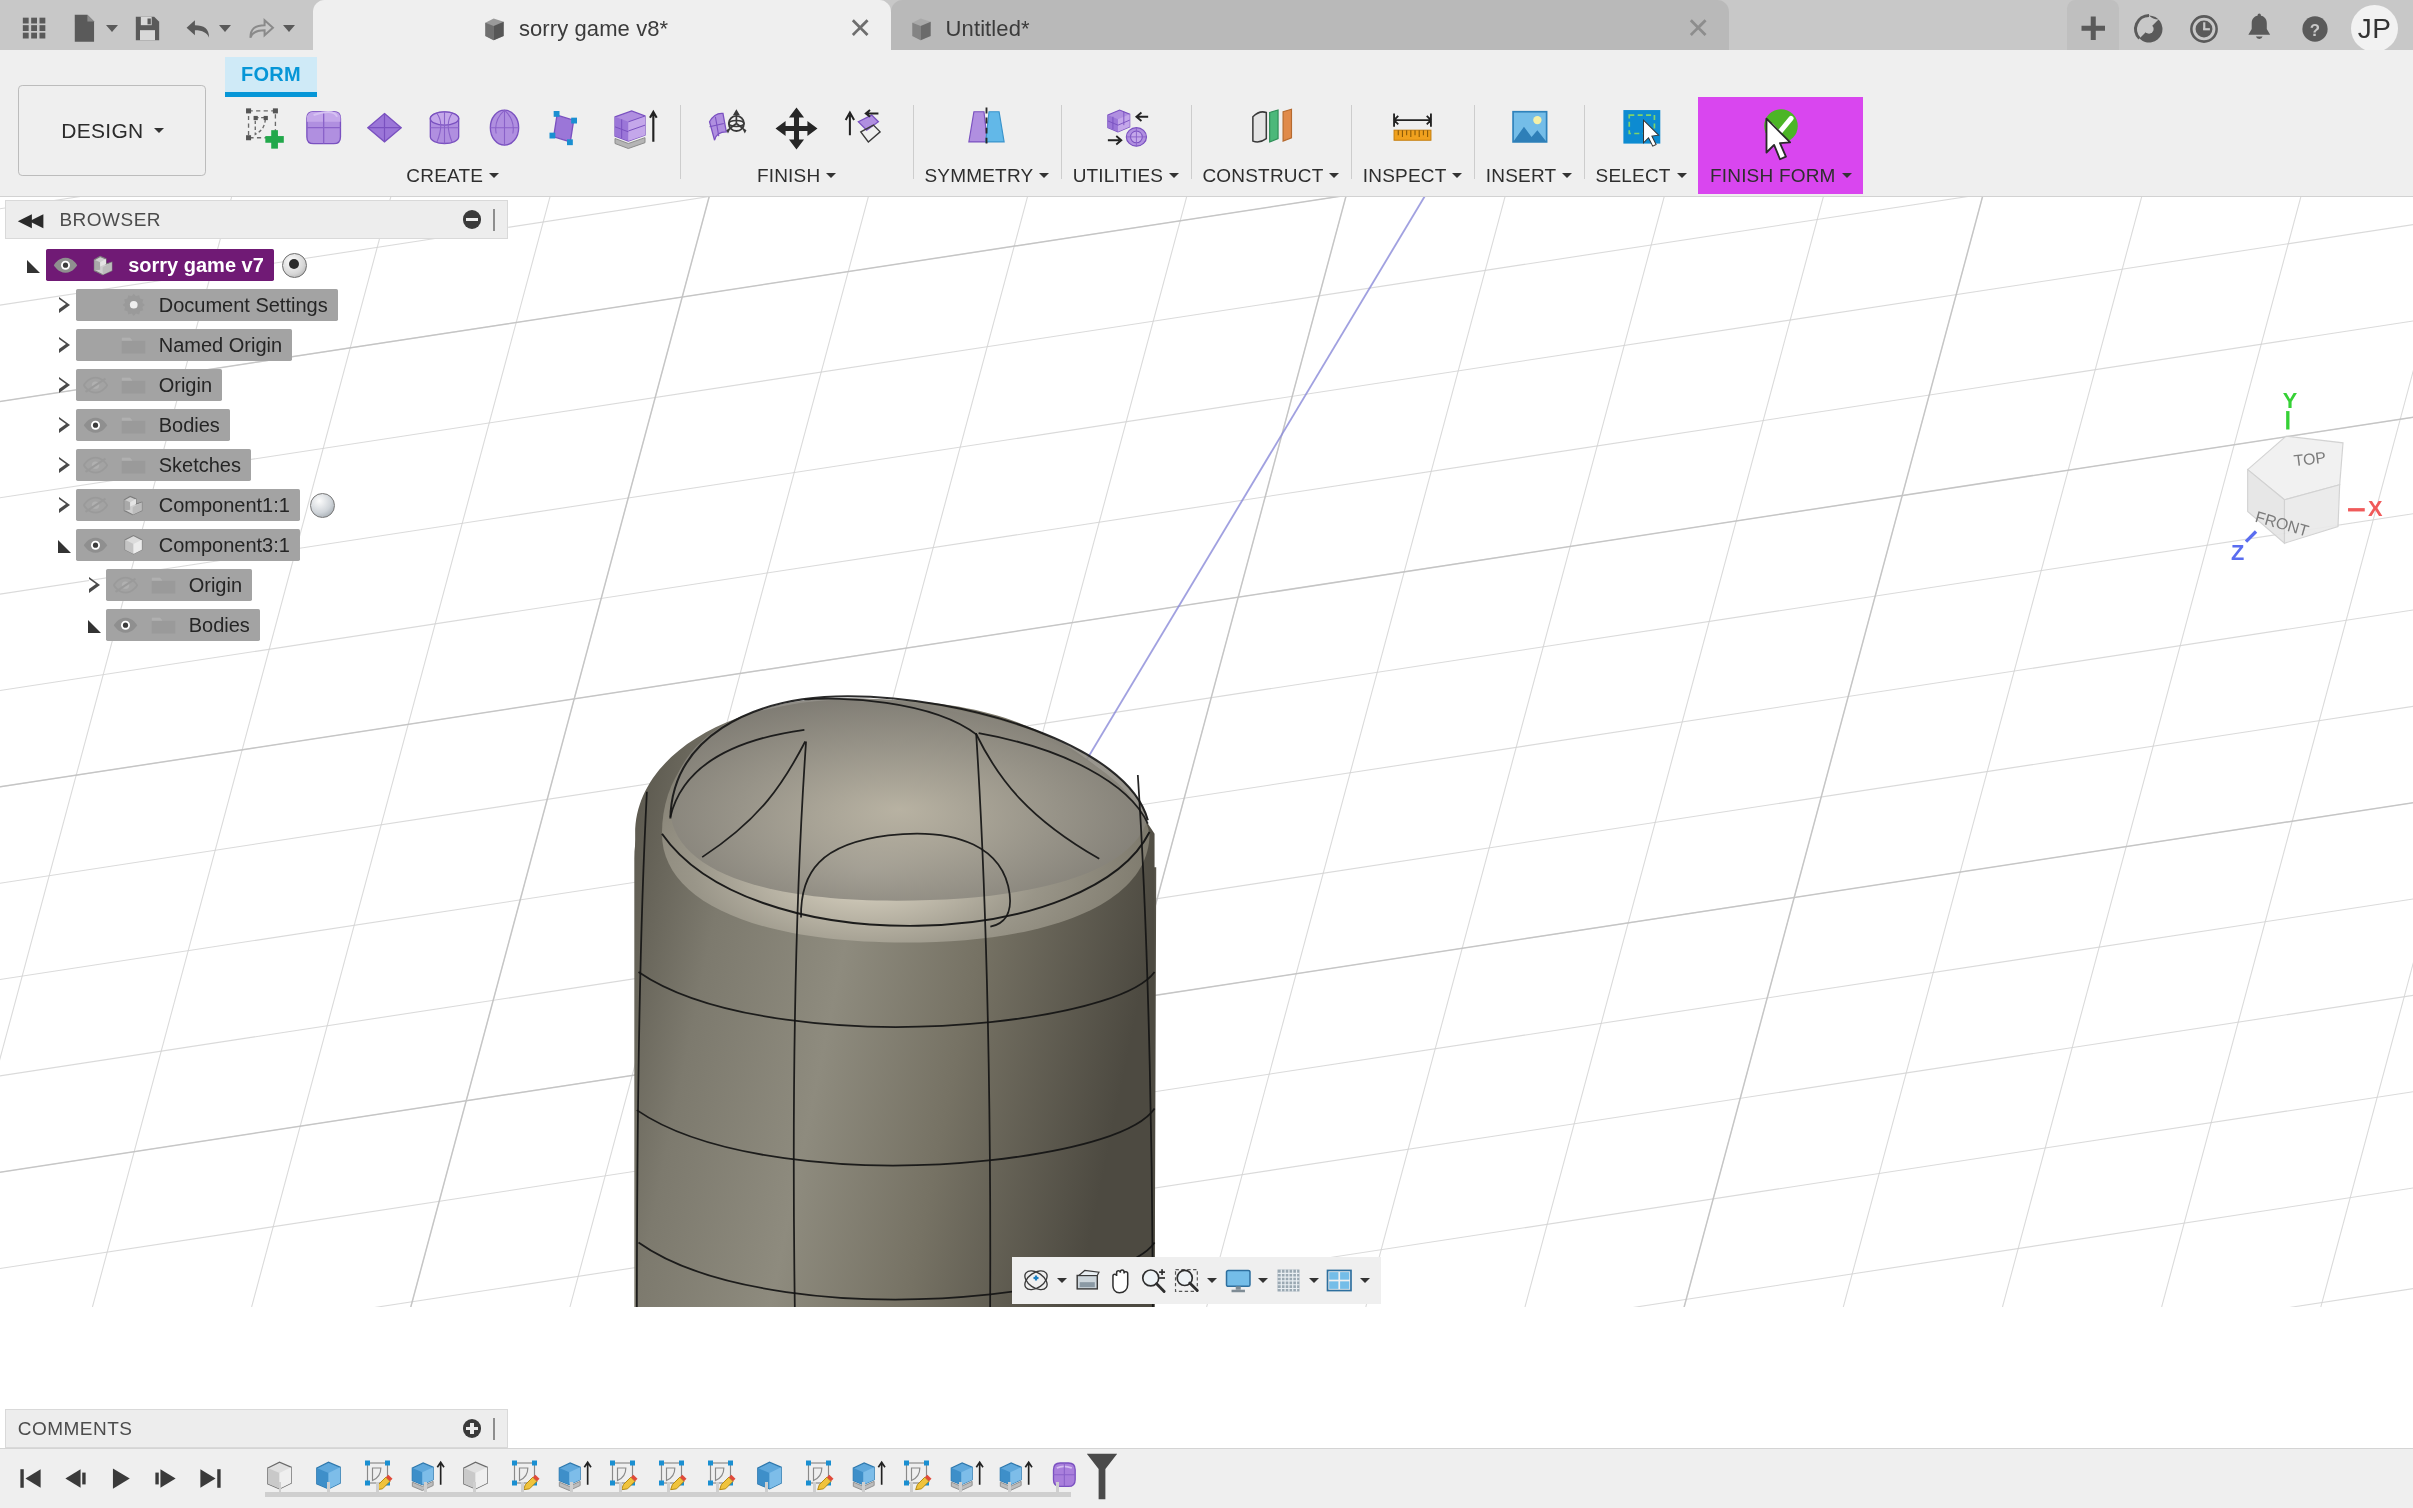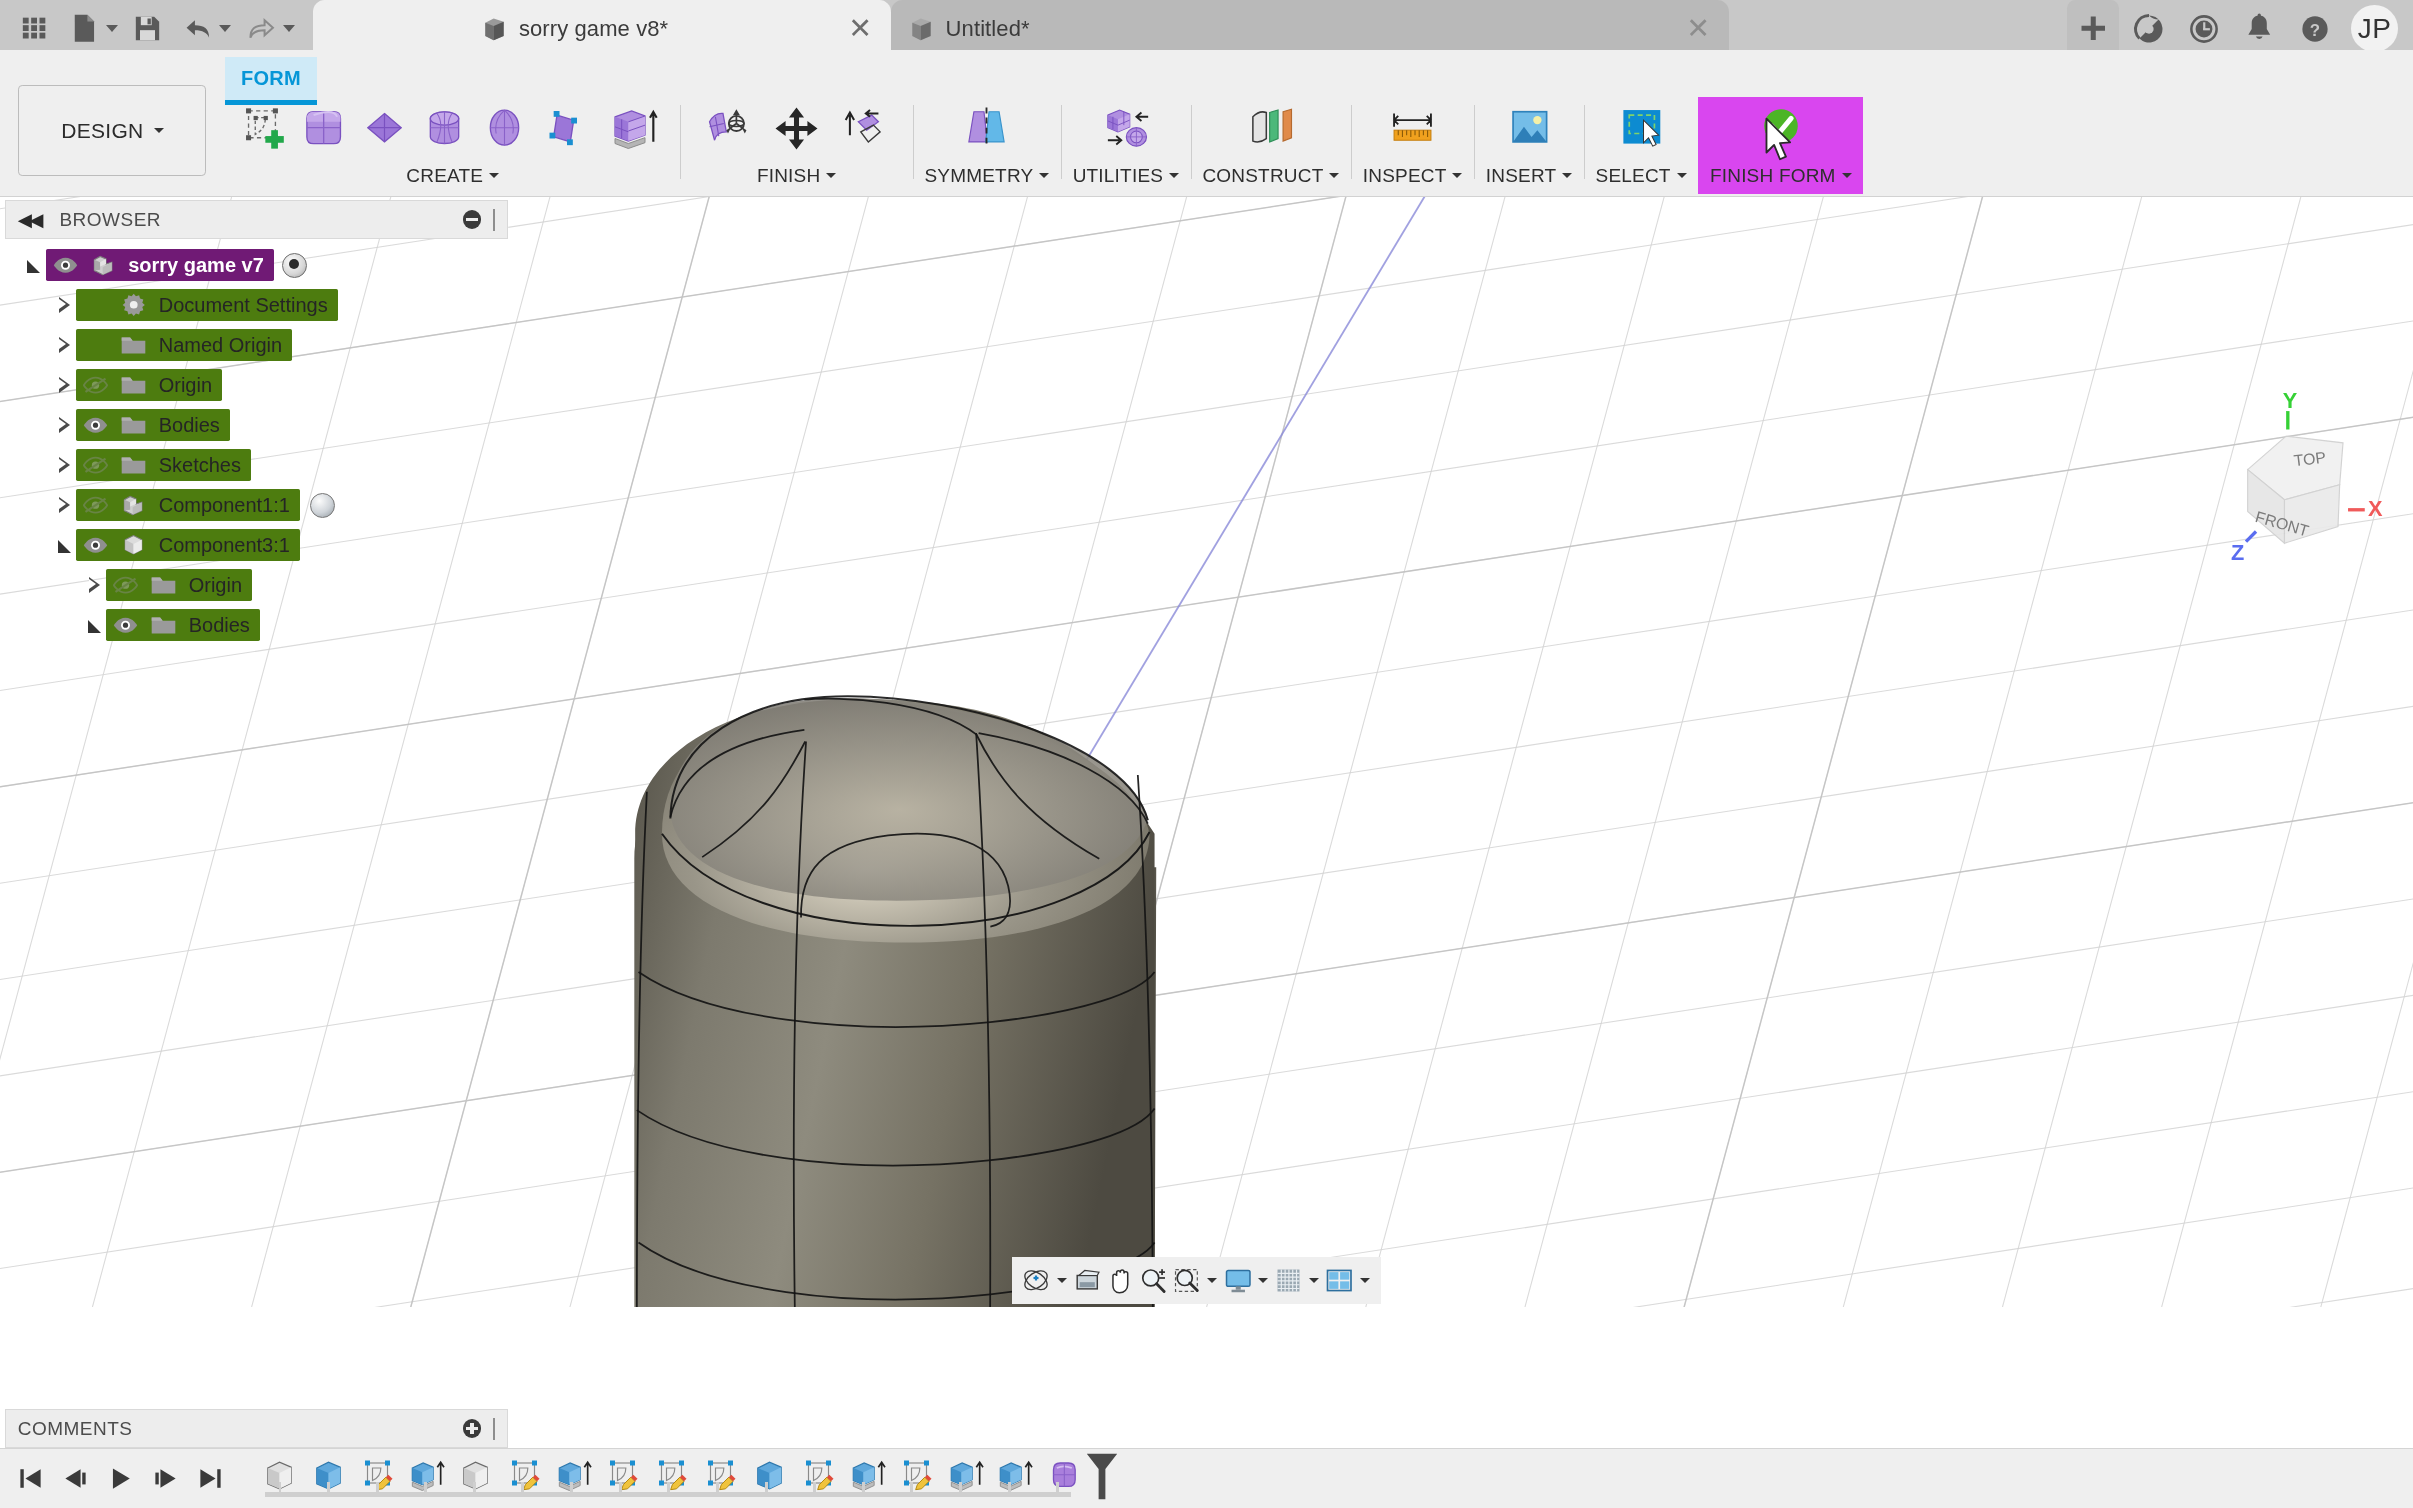--- a/index.html
+++ b/index.html
@@ -55,21 +55,21 @@
     background:#efefef; border-bottom:0.8px solid #d2d2d2;
   }
   .designbox {
     position:absolute; left:18.4px; top:35px; width:188px; height:91px;
     border:0.8px solid #bcbcbc; border-radius:4.2px; background:#efefef;
     display:flex; align-items:center; justify-content:center; gap:10px;
   }
   .designbox span { font-size:21px; color:#2b2b2b; letter-spacing:0.3px;}
 
   .formtab {
-    position:absolute; left:225px; top:6.7px; width:92px; height:48px;
+    position:absolute; left:225px; top:6.7px; width:92px; height:40px;
     background:#cfeaf7; display:flex; align-items:center; justify-content:center;
     border-bottom:5px solid #0696d7;
   }
   .formtab span { font-size:20px; color:#0696d7; font-weight:bold; letter-spacing:0.3px;}
 
   .panels { position:absolute; left:225px; top:47px; height:97px; display:flex; align-items:stretch;}
   .panel { display:flex; flex-direction:column; align-items:center; position:relative; padding:0 11.7px;}
   .panel.sep::before {
     content:""; position:absolute; left:0; top:8.4px; bottom:15px; width:0.8px; background:#cdcdcd;
   }
@@ -114,21 +114,21 @@
      border-top:5.9px solid transparent;border-bottom:5.9px solid transparent;border-left:7.5px solid #fff;
   }
   .tri-open{ width:15px;height:15px; position:relative;}
   .tri-open::before{
      content:"";position:absolute;left:0;bottom:0;width:0;height:0;
      border-bottom:13.4px solid #333; border-right:13.4px solid transparent;
   }
   .t-eye { width:39px; display:flex; align-items:center; justify-content:center;}
   .t-icon { width:37px; display:flex; align-items:center; justify-content:center;}
   .t-label { font-size:20px; color:#252525; padding:0 10px 0 6.7px; white-space:nowrap;}
-  .t-chip { background:#4d7c0f; display:flex; align-items:center; height:32px; border-radius:1.7px;}
+  .t-chip { background:#a3a3a3; display:flex; align-items:center; height:32px; border-radius:1.7px;}
   .t-chip.selected { background:#701a75; }
   .t-chip.selected .t-label { color:#ffffff; font-weight:bold;}
   .t-radio {
     width:25px;height:25px;border-radius:50%;
     background:radial-gradient(circle at 38% 33%, #fdfdfd 0%, #d6d6d6 60%, #9d9d9d 100%);
     border:1.7px solid #6d6d6d; margin-left:8.4px; position:relative;
   }
   .t-radio::after{content:"";position:absolute;left:5.9px;top:5.9px;width:10px;height:10px;border-radius:50%;background:#2b2b2b;}
   .t-ball {
     width:25px;height:25px;border-radius:50%;

